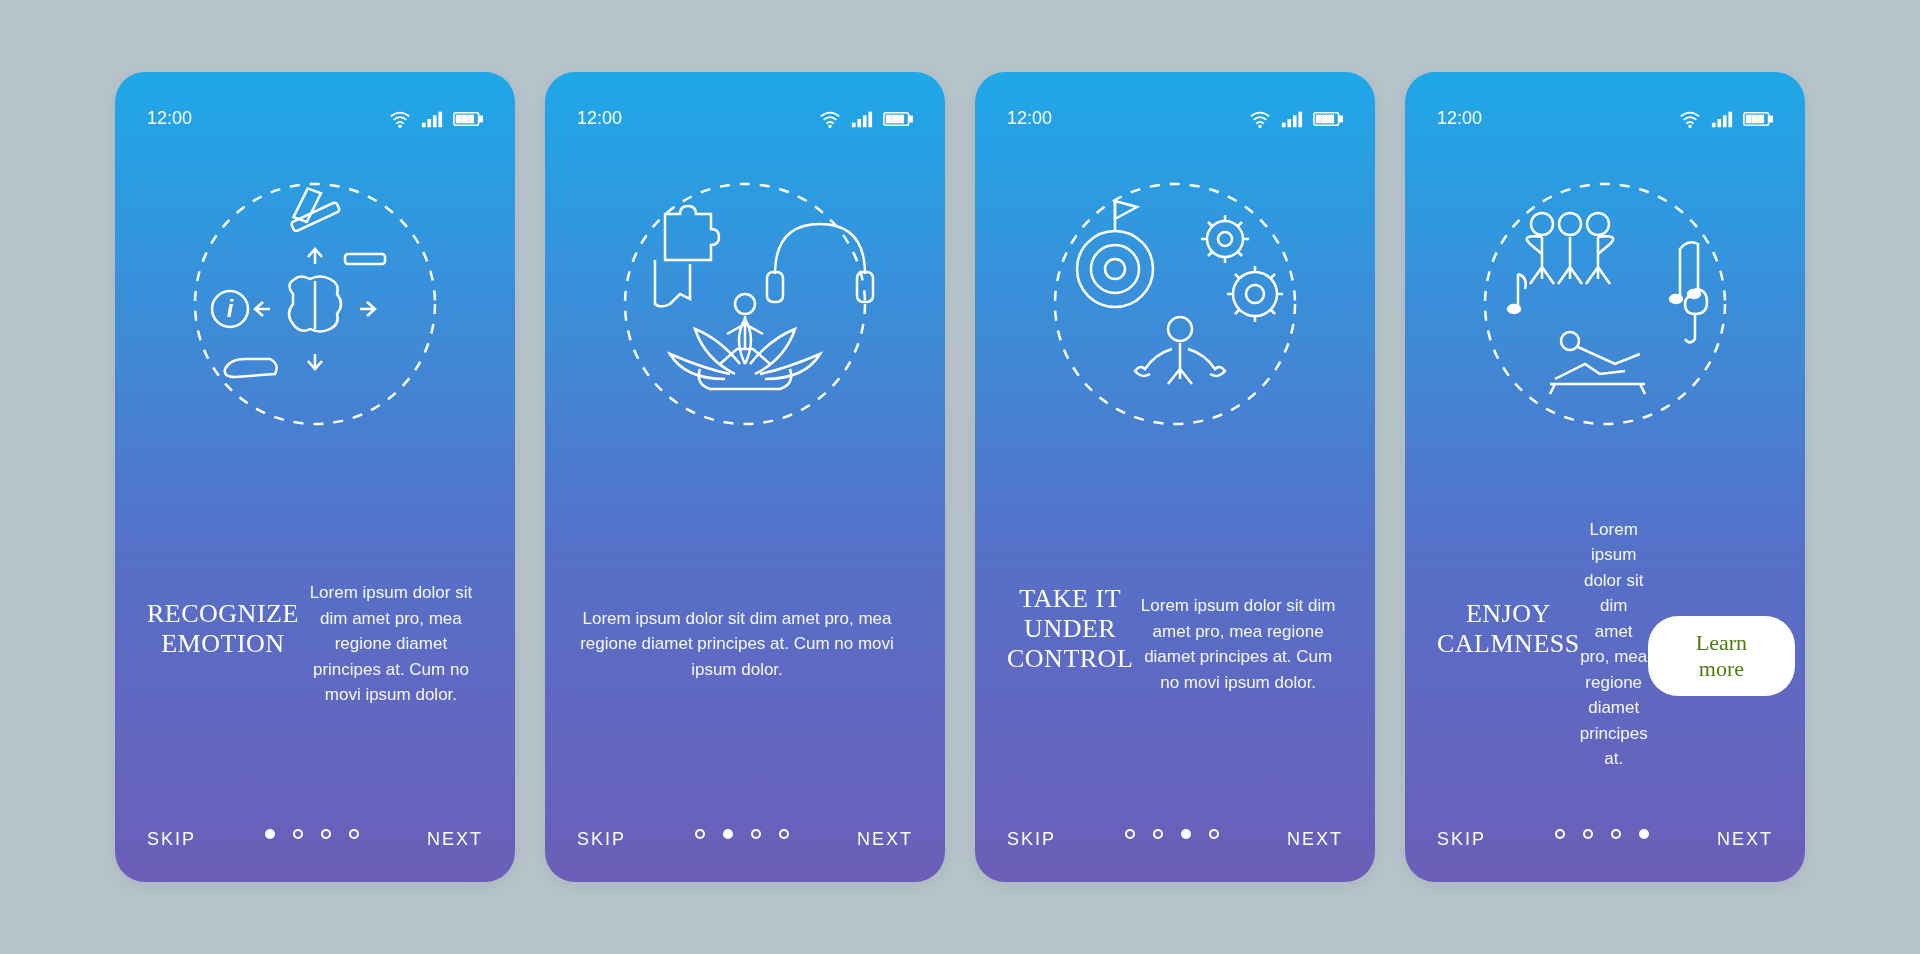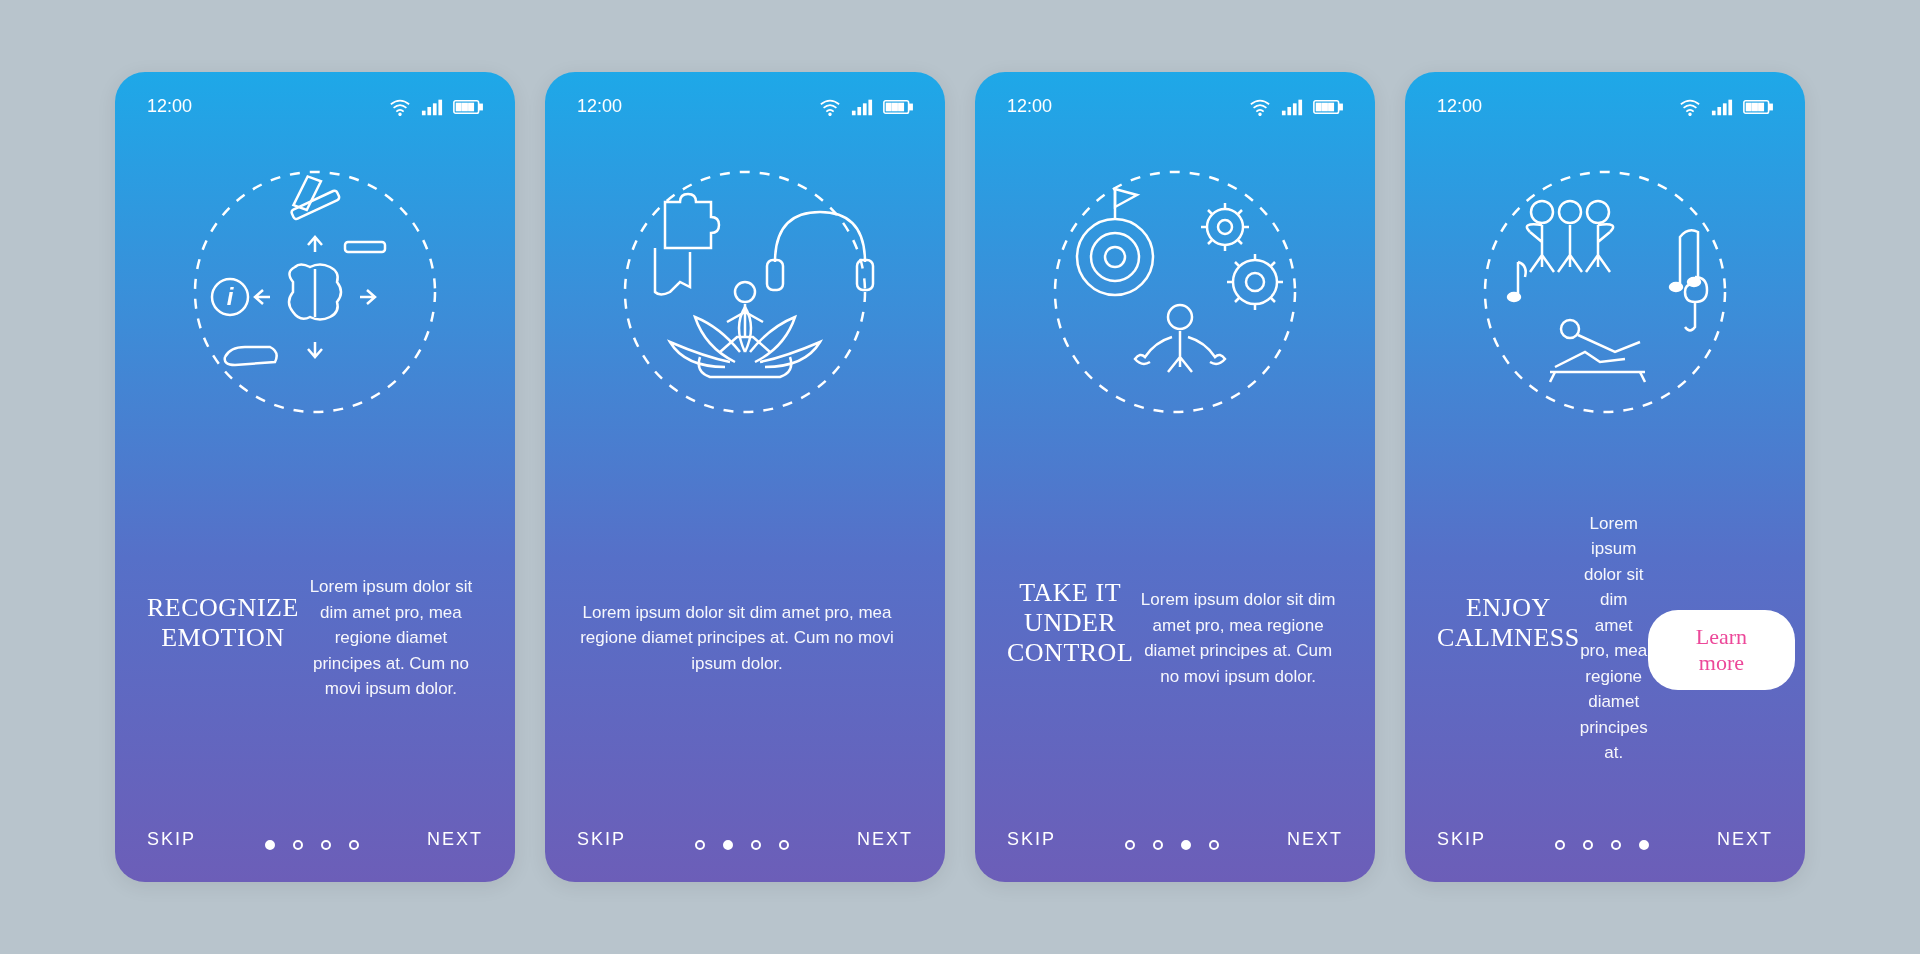--- a/index.html
+++ b/index.html
@@ -18,21 +18,21 @@
       justify-content: center;
     }
     .phone-screen {
       width: 400px;
       height: 810px;
       border-radius: 30px;
       background: linear-gradient(180deg, #1ea8e8 0%, #3c8dd8 30%, #5670c8 60%, #6c5eb8 100%);
       color: #fff;
       display: flex;
       flex-direction: column;
-      padding: 24px 32px 32px;
+      padding: 36px 32px 32px;
       position: relative;
       overflow: hidden;
       box-shadow: 0 4px 20px rgba(0,0,0,0.08);
     }
     .status-bar {
       display: flex;
       justify-content: space-between;
       align-items: center;
       font-size: 18px;
       font-weight: 400;
@@ -71,33 +71,33 @@
       font-family: Georgia, serif;
     }
     .description {
       font-size: 17px;
       line-height: 1.5;
       opacity: 0.95;
       max-width: 320px;
     }
     .learn-more-btn {
       background: #fff;
-      color: #ec4899;
+      color: #4d7c0f;
       border: none;
       border-radius: 30px;
       padding: 14px 48px;
       font-size: 22px;
       margin-top: 24px;
       cursor: pointer;
       font-family: Georgia, serif;
     }
     .nav-bar {
       display: flex;
       justify-content: space-between;
-      align-items: flex-end;
+      align-items: flex-start;
       margin-top: auto;
       padding-top: 20px;
     }
     .nav-btn {
       background: none;
       border: none;
       color: #fff;
       font-size: 18px;
       letter-spacing: 2px;
       cursor: pointer;

